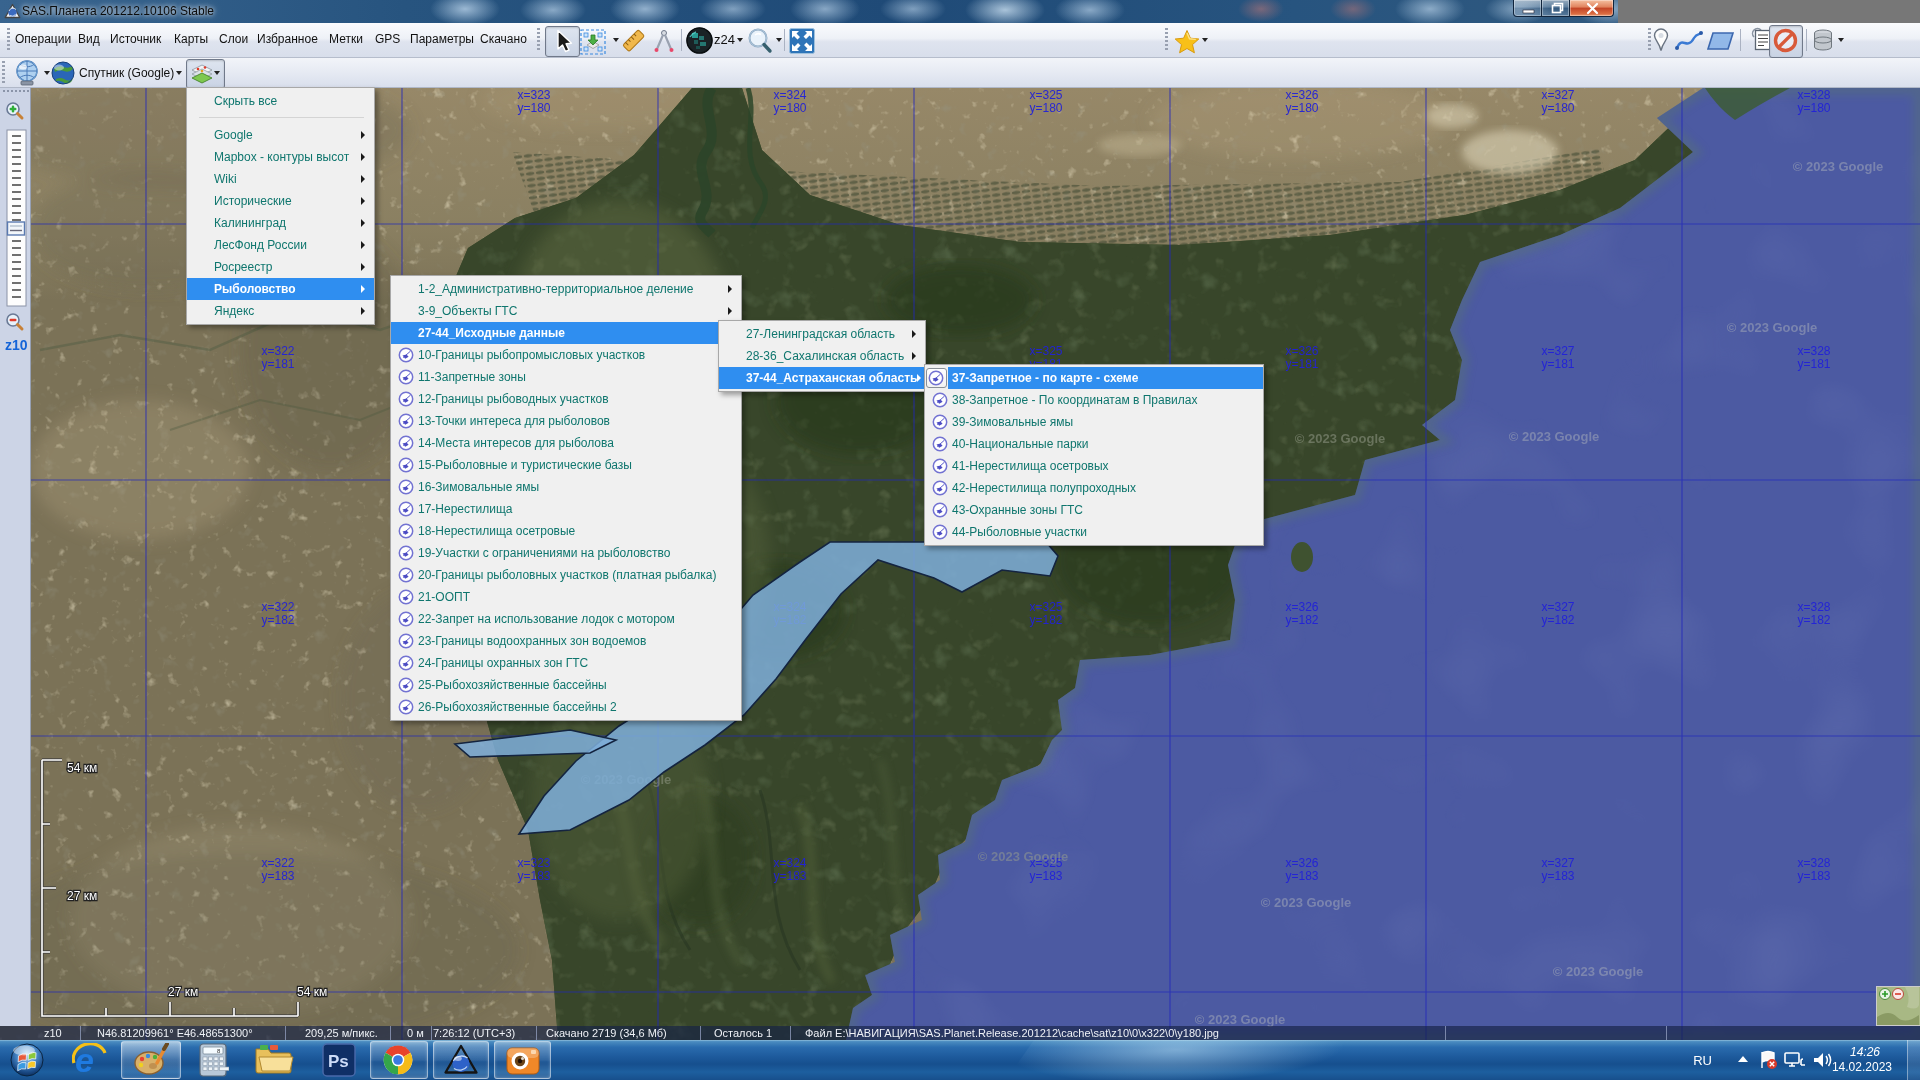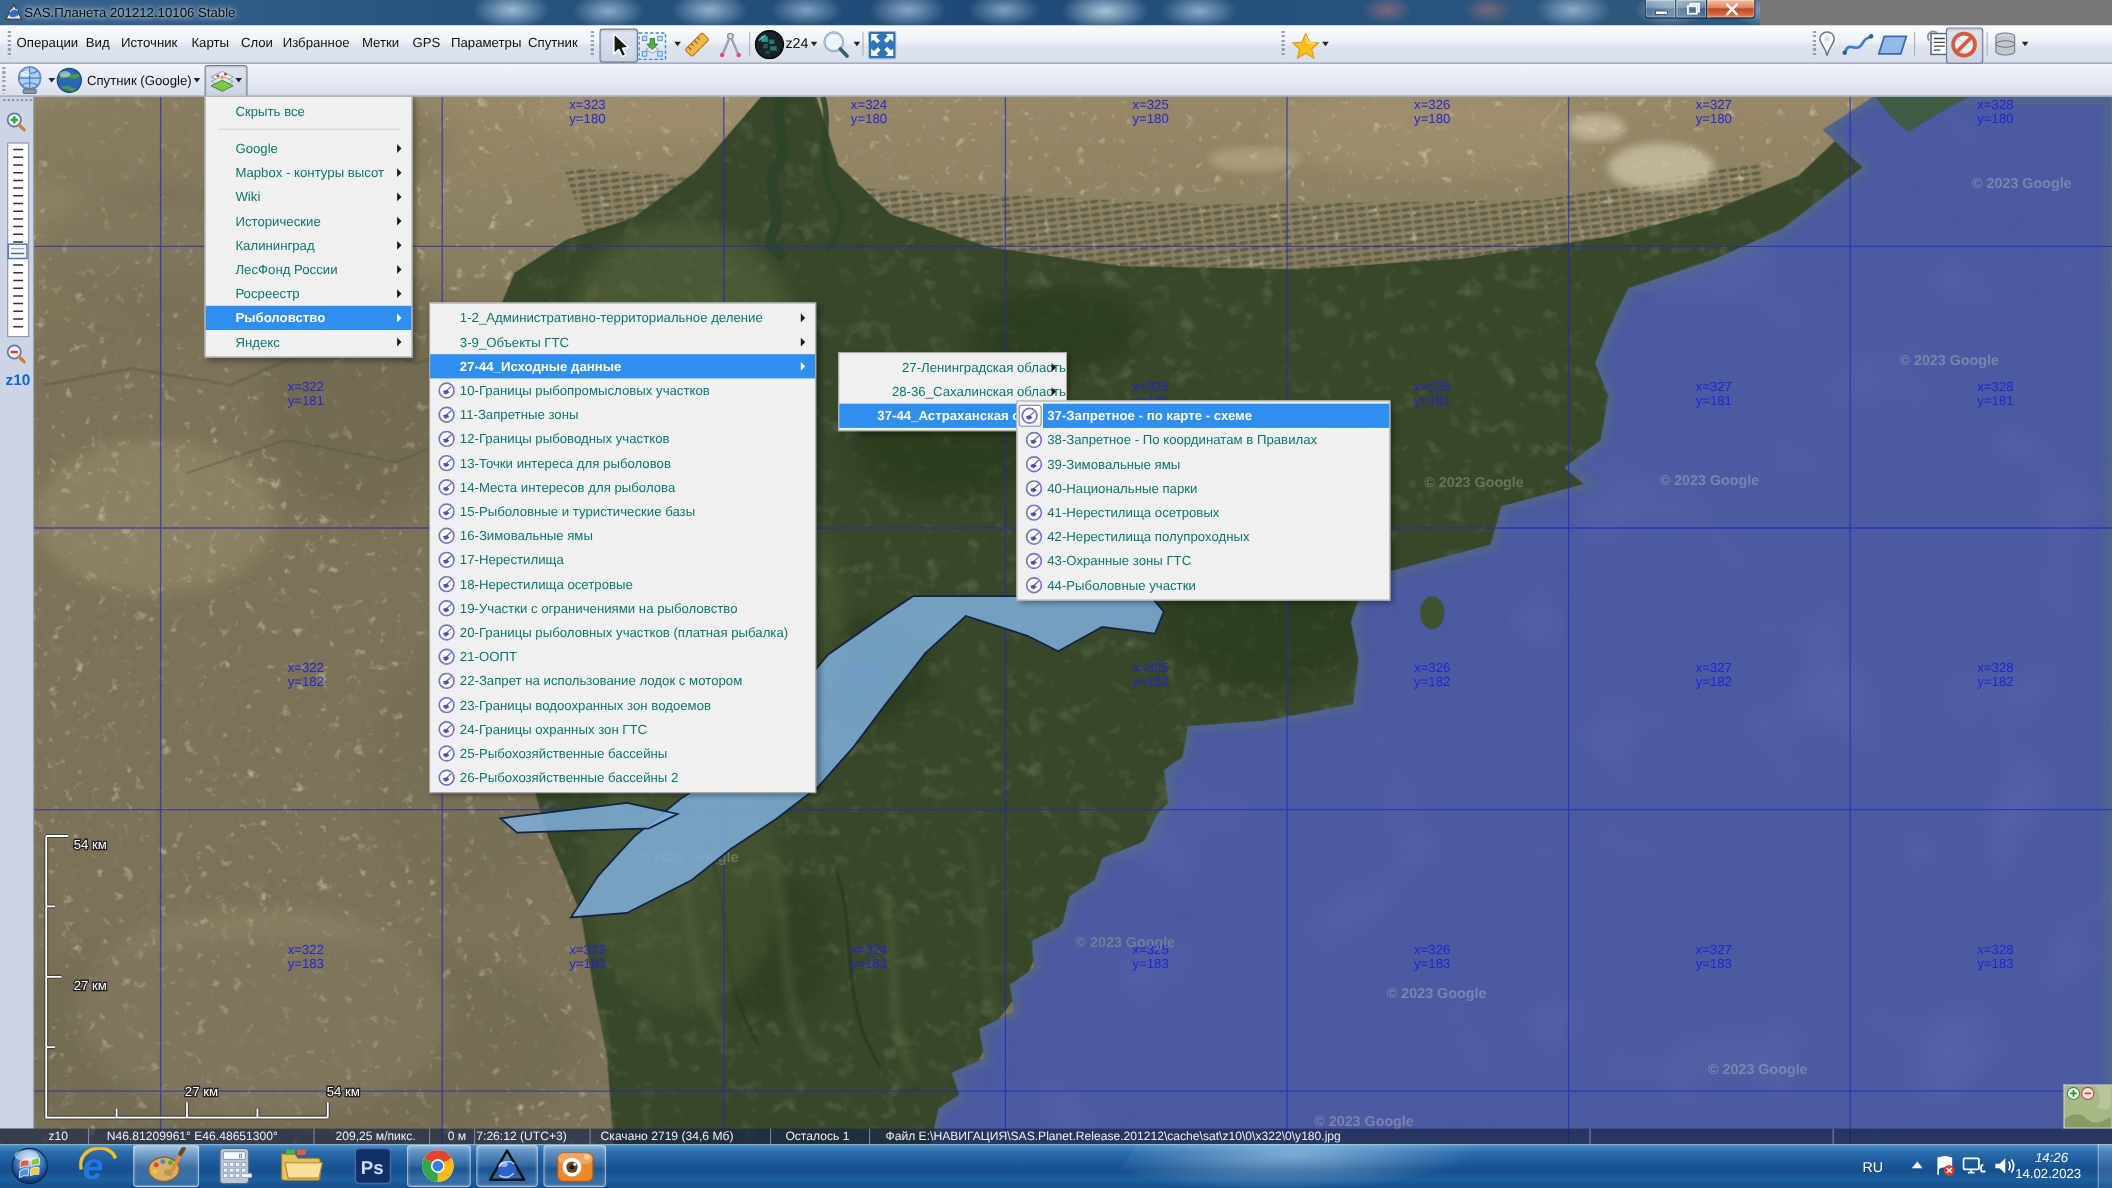--- a/index.html
+++ b/index.html
@@ -1,17 +1,17 @@
 <!DOCTYPE html>
 <html><head><meta charset="utf-8">
 <style>
 html,body{margin:0;padding:0;width:1920px;height:1080px;overflow:hidden;font-family:"Liberation Sans",sans-serif;}
 #scr{position:relative;width:1920px;height:1080px;background:#777;}
 
-#title{position:absolute;left:0;top:0;width:1600px;height:23px;background:linear-gradient(90deg,#38648f 0%,#27547f 25%,#1f4a77 55%,#27547f 80%,#30597f 100%);overflow:hidden;}
+#title{position:absolute;left:0;top:0;width:1600px;height:23px;background:linear-gradient(90deg,#38648f 0%,#27547f 25%,#1f4a77 55%,#27547f 80%,#30597f 100%);overflow:hidden;padding-left:18px;}
 .blob{position:absolute;border-radius:50%;}
 #title .txt{position:absolute;left:22px;top:4px;font-size:12px;color:#0c0c0c;text-shadow:0 0 4px rgba(255,255,255,.9),0 0 8px rgba(255,255,255,.7);white-space:nowrap;z-index:5;}
 #wbtn{position:absolute;right:4px;top:0;height:17px;z-index:6;display:flex;}
 .wb{height:17px;border:1px solid #10243c;border-top:none;box-sizing:border-box;background:linear-gradient(180deg,rgba(255,255,255,.5),rgba(190,205,220,.32) 45%,rgba(70,95,125,.3) 50%,rgba(150,175,200,.4));box-shadow:inset 0 0 0 1px rgba(255,255,255,.35);position:relative;}
 .wb.l{border-radius:0 0 0 4px;width:29px;}
 .wb.m{width:27px;border-left:none;border-right:none;}
 .wb.r{border-radius:0 0 4px 0;width:45px;background:linear-gradient(180deg,#f5c0a0,#e0815c 45%,#c24325 50%,#d96a40 85%,#e89a70);}
 
 #rowA{position:absolute;left:0;top:23px;width:1920px;height:35px;background:linear-gradient(180deg,#fafbfd 0%,#eef1f7 45%,#dfe4ef 55%,#d8deeb 100%);border-bottom:1px solid #b6bdcc;box-sizing:border-box;}
 #rowB{position:absolute;left:0;top:58px;width:1920px;height:30px;background:linear-gradient(180deg,#f2f4f9 0%,#e6eaf3 50%,#d9dfec 100%);border-bottom:1px solid #b0b8c8;box-sizing:border-box;}
@@ -375,21 +375,21 @@
 <div class="grip" style="left:7px;"></div>
 <div class="menuitem" style="left:15px;">Операции</div>
 <div class="menuitem" style="left:78px;">Вид</div>
 <div class="menuitem" style="left:110px;">Источник</div>
 <div class="menuitem" style="left:174px;">Карты</div>
 <div class="menuitem" style="left:219px;">Слои</div>
 <div class="menuitem" style="left:257px;">Избранное</div>
 <div class="menuitem" style="left:329px;">Метки</div>
 <div class="menuitem" style="left:375px;">GPS</div>
 <div class="menuitem" style="left:410px;">Параметры</div>
-<div class="menuitem" style="left:480px;">Спутник</div>
+<div class="menuitem" style="left:480px;">Скачано</div>
 <div class="grip" style="left:537px;"></div>
 <div class="tbtn pressed" style="left:545px;top:3px;width:33px;height:29px;">
 <svg width="33" height="29">
           <path d="M12,3.5 L12,22 L16.5,18 L19.5,24.5 L23,23 L20,16.8 L25.5,16.2 Z" fill="#1a1a1a" stroke="#fff" stroke-width="1.4" stroke-linejoin="round"></path>
         </svg></div>
 <svg style="position:absolute;left:580px;top:6px;" width="32" height="26">
 <rect x="1" y="1" width="24" height="24" fill="none" stroke="#3a8ae0" stroke-width="1.2" stroke-dasharray="3,2"></rect>
 <rect x="4" y="4" width="4" height="4" fill="#cfe4f8" stroke="#3a8ae0" stroke-width="0.8"></rect>
         <rect x="18" y="4" width="4" height="4" fill="#cfe4f8" stroke="#3a8ae0" stroke-width="0.8"></rect>
         <rect x="4" y="18" width="4" height="4" fill="#cfe4f8" stroke="#3a8ae0" stroke-width="0.8"></rect>
@@ -579,21 +579,21 @@
 <div class="mi"><svg class="lic">
           <use href="#lyr"></use>
         </svg>24-Границы охранных зон ГТС</div>
 <div class="mi"><svg class="lic">
           <use href="#lyr"></use>
         </svg>25-Рыбохозяйственные бассейны</div>
 <div class="mi"><svg class="lic">
           <use href="#lyr"></use>
         </svg>26-Рыбохозяйственные бассейны 2</div>
 </div>
-<div class="menu" style="left:762px;top:320px;width:208px;text-align:right;">
+<div class="menu" style="left:718px;top:320px;width:208px;">
 <div class="mi">27-Ленинградская область<span class="arr"></span></div>
 <div class="mi">28-36_Сахалинская область<span class="arr"></span></div>
 <div class="mi hl">37-44_Астраханская область<span class="arr" style="right:4px;"></span></div>
 </div>
 <div class="menu" style="left:924px;top:364px;width:340px;">
 <div class="mi hl" style="background:linear-gradient(90deg,#f0f0f0 0,#f0f0f0 23px,#2f8ef0 23px);"><span class="licbox">
           <svg width="16" height="16">
             <use href="#lyr"></use>
           </svg>
         </span>37-Запретное - по карте - схеме</div>

